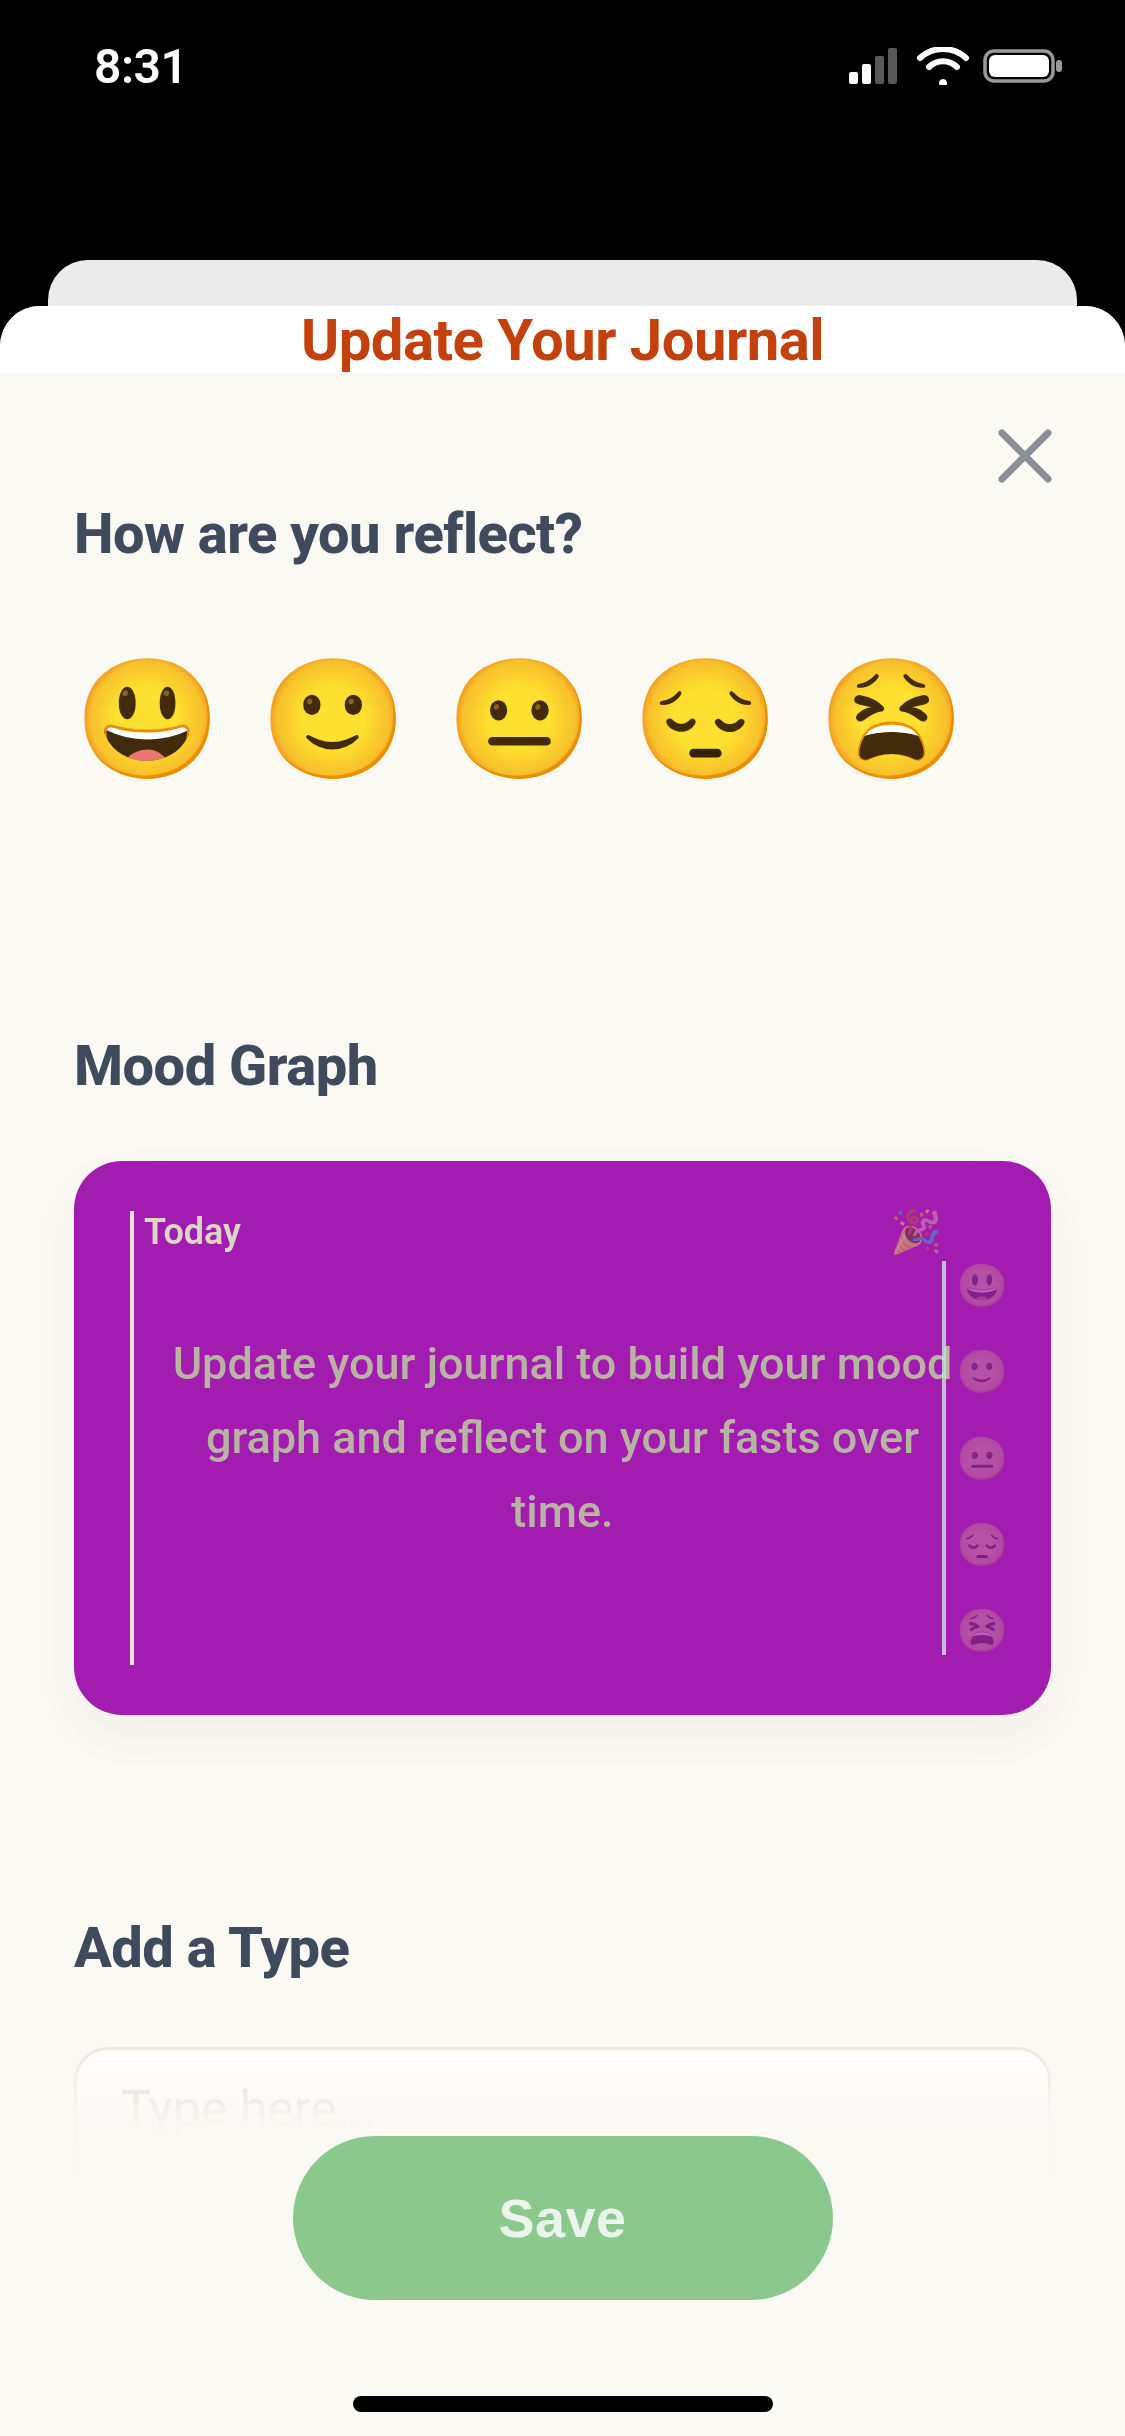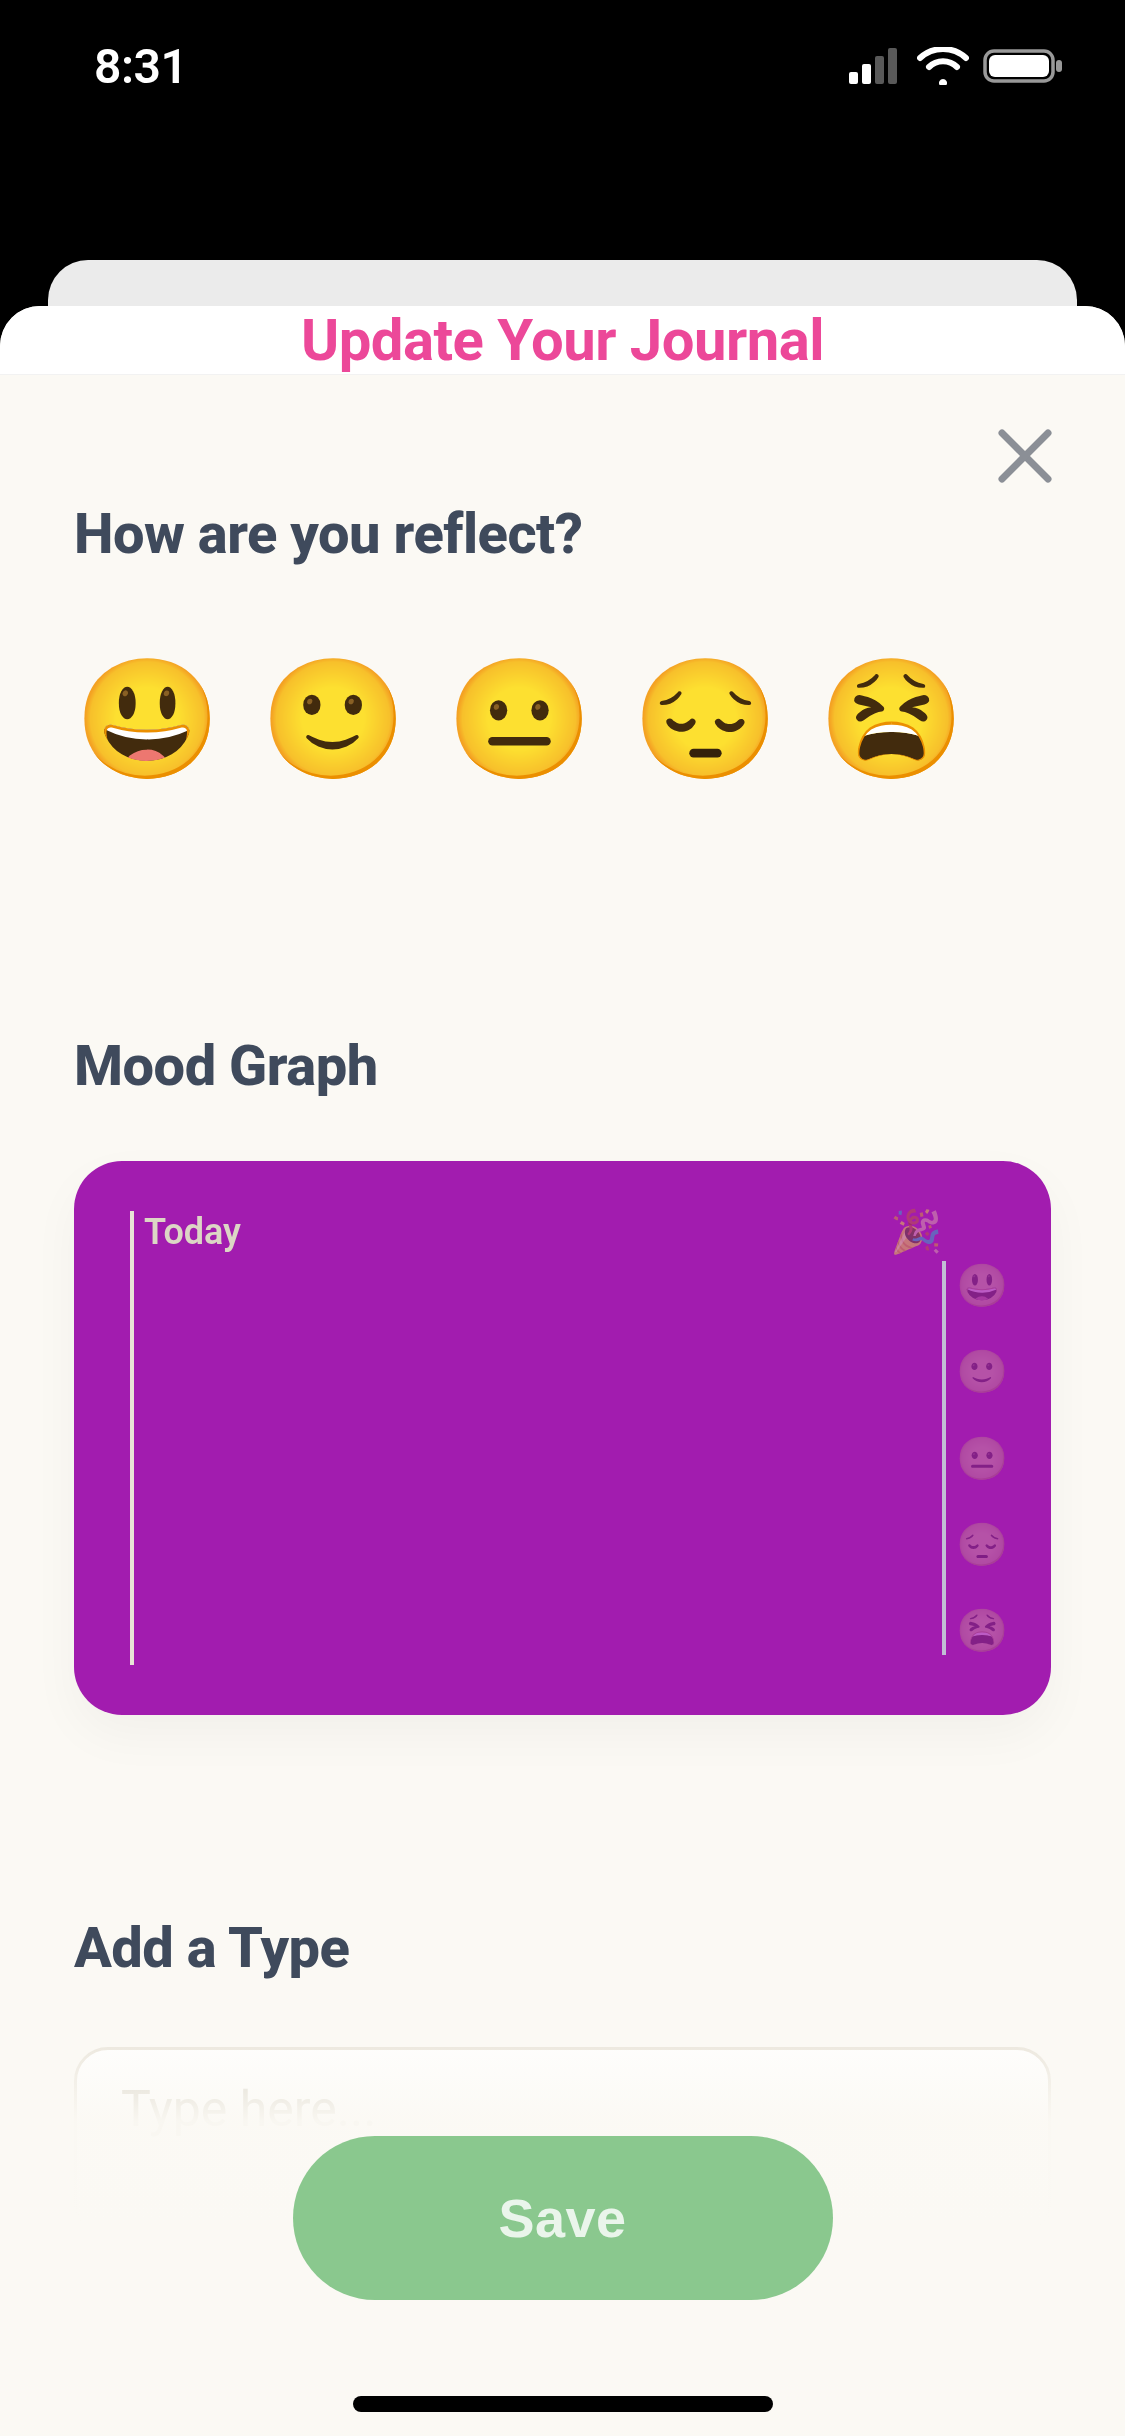--- a/index.html
+++ b/index.html
@@ -79,21 +79,21 @@
     background: #ffffff;
     position: relative;
     display: flex;
     align-items: center;
     justify-content: center;
     border-bottom: 1px solid rgba(0,0,0,0.05);
   }
   .sheet-title {
     font-size: 58px;
     font-weight: 700;
-    color: #ec4899;
+    color: #c2410c;
     letter-spacing: -0.5px;
     text-align: center;
   }
   .close-btn {
     position: absolute;
     top: 105px;
     right: 55px;
     width: 90px;
     height: 90px;
     display: flex;
@@ -330,20 +330,21 @@
           <div class="emoji-btn">😫</div>
         </div>
       </div>
 
       <div class="mood-graph-section">
         <div class="section-heading">Mood Graph</div>
         <div class="mood-card">
           <div class="mood-today-tick"></div>
           <div class="mood-today-label">Today</div>
           <div class="mood-today-celebrate">🎉</div>
+          <div class="mood-empty-text">Update your journal to build your mood graph and reflect on your fasts over time.</div>
           <div class="mood-axis-line"></div>
           <div class="mood-scale">
             <span>😃</span>
             <span>🙂</span>
             <span>😐</span>
             <span>😔</span>
             <span>😫</span>
           </div>
         </div>
       </div>

